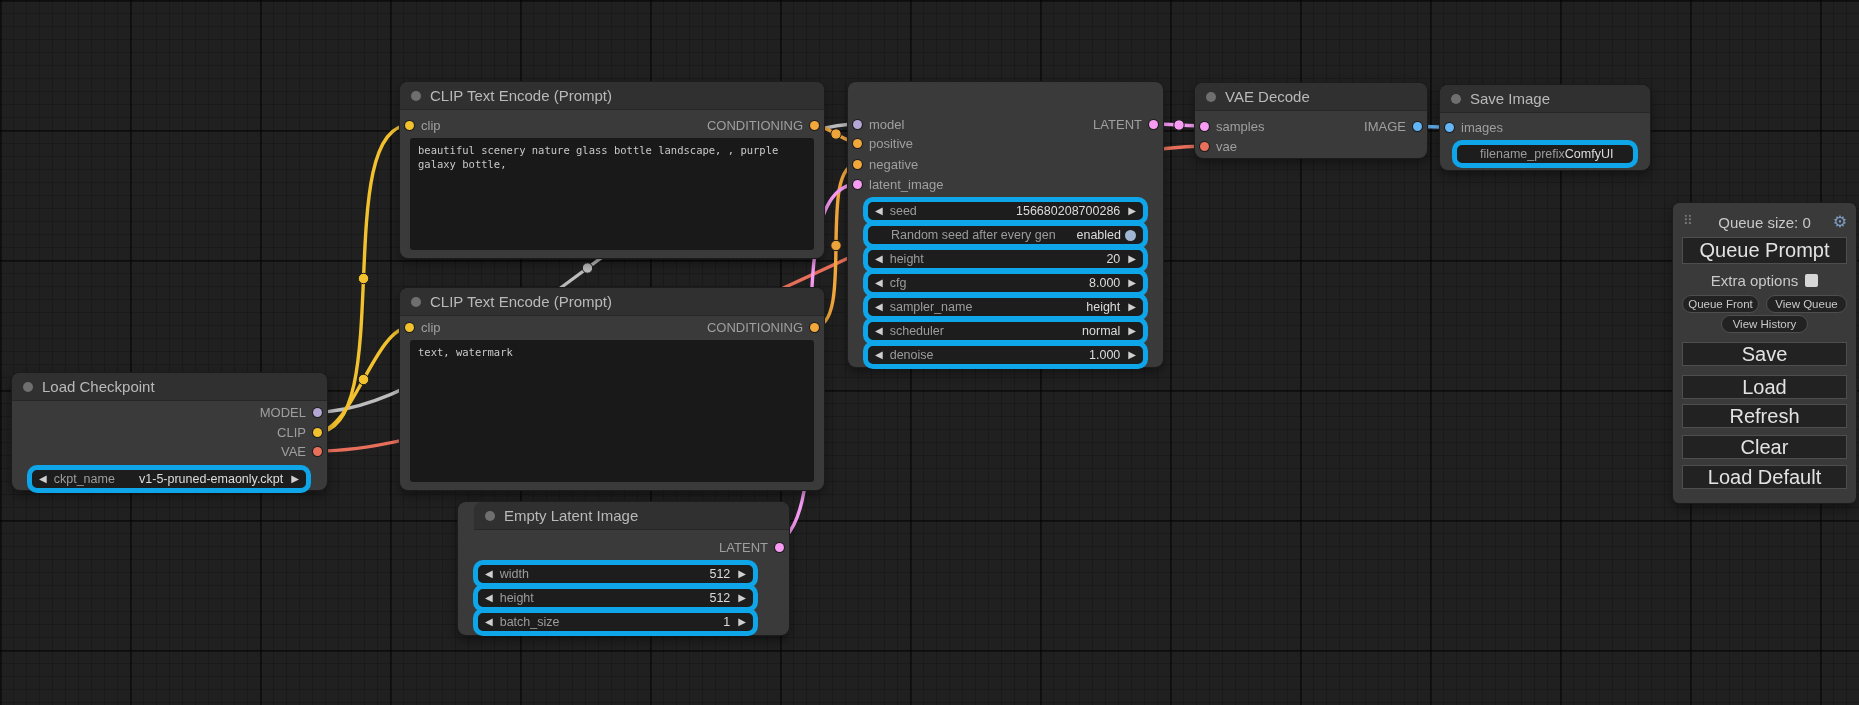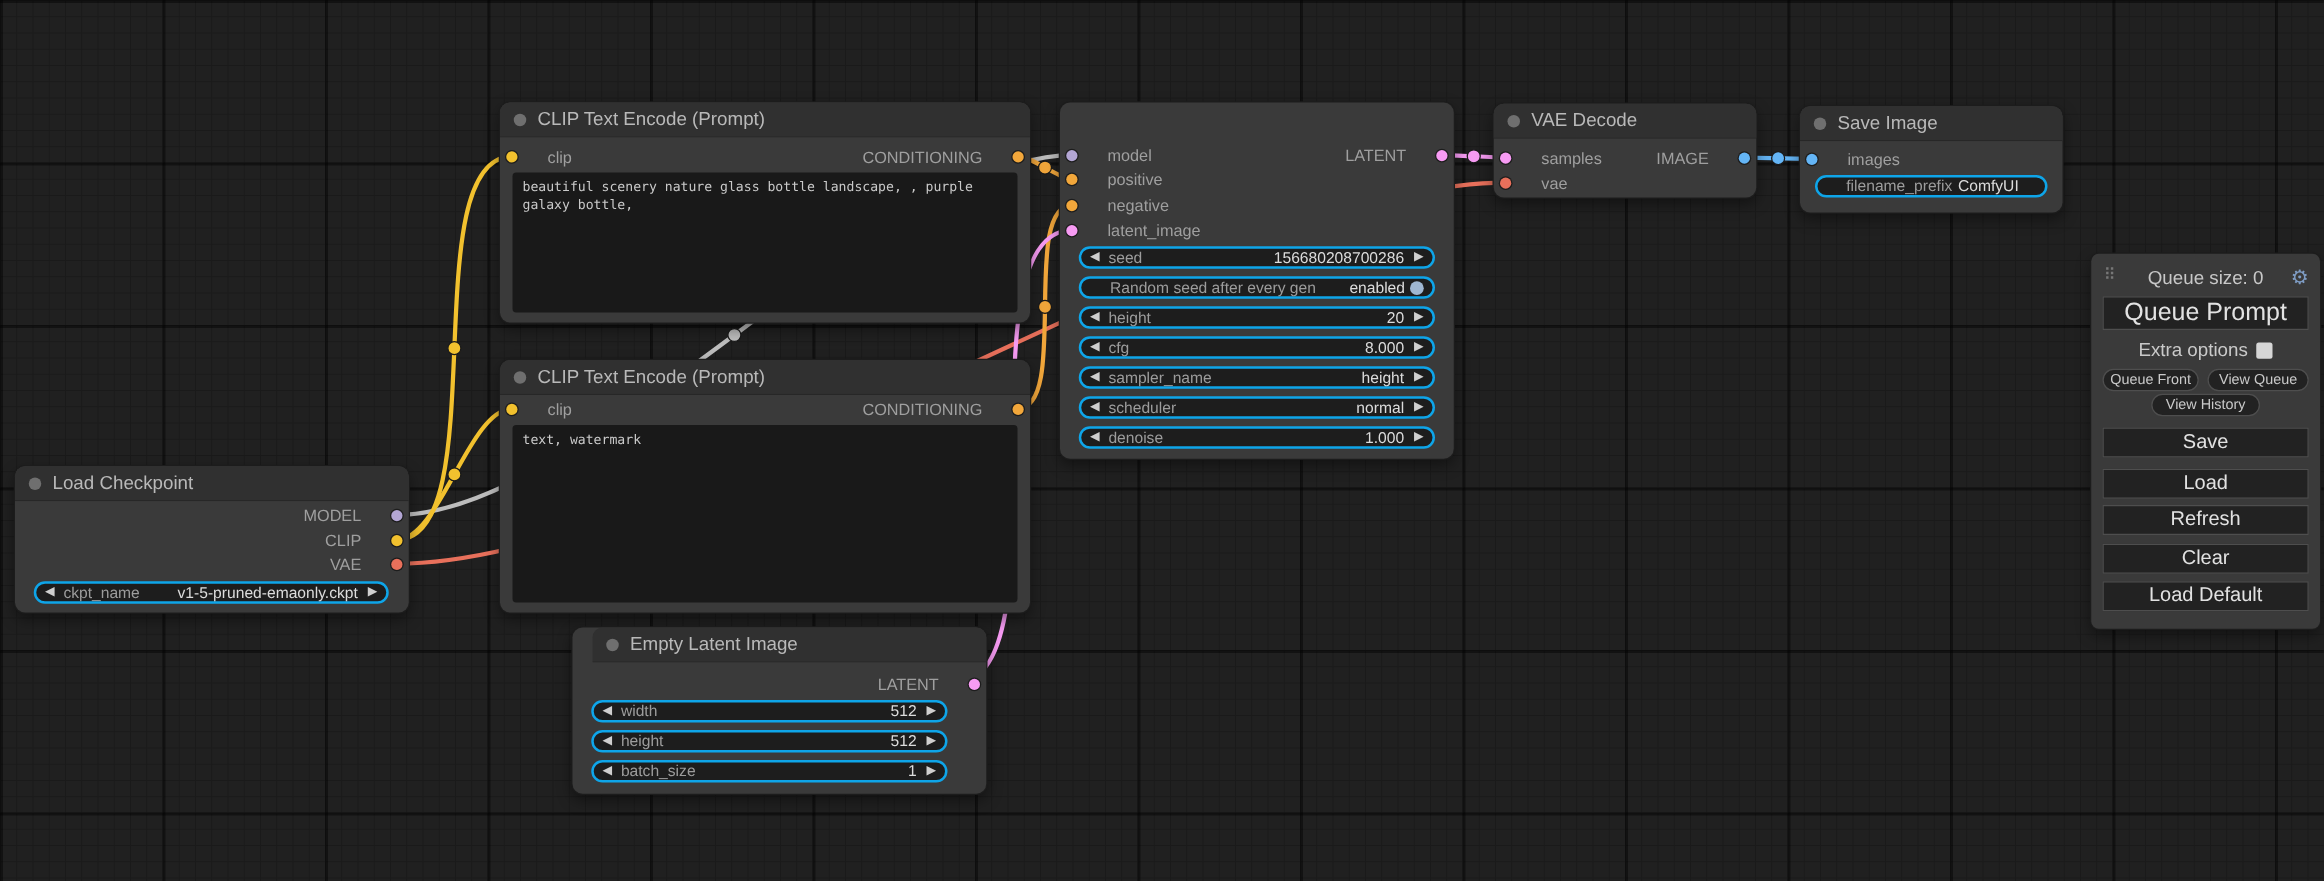--- a/index.html
+++ b/index.html
@@ -13,60 +13,60 @@
       linear-gradient(#1a1a1a 1px, transparent 1px),
       linear-gradient(90deg,#1a1a1a 1px, transparent 1px);
     background-size:130px 130px,130px 130px,13px 13px,13px 13px;}
   #wires{position:absolute;left:0;top:0;z-index:1;}
   .node{position:absolute;z-index:2;background:#3a3a3a;border-radius:8px;
         box-shadow:0 0 0 1px #1c1c1c,0 5px 12px rgba(0,0,0,.45);}
   .node-title{height:27px;background:#303030;border-bottom:1px solid #272727;
     border-radius:8px 8px 0 0;display:flex;align-items:center;padding-left:11px;gap:9px;
     color:#b9b9b9;font-size:15px;white-space:nowrap;}
   .title-dot{width:10px;height:10px;border-radius:50%;background:#6f6f6f;flex:0 0 auto;}
-  .slot{position:absolute;height:18px;display:flex;align-items:center;gap:24px;
+  .slot{position:absolute;height:18px;display:flex;align-items:center;gap:7px;
         color:#9f9f9f;font-size:13px;white-space:nowrap;}
   .slot.in{left:5px;}
   .slot.out{right:5px;}
   .port{width:9px;height:9px;border-radius:50%;background:#888;
         box-shadow:0 0 0 1px rgba(0,0,0,.5);flex:0 0 auto;}
-  .widget{position:absolute;height:18px;box-sizing:border-box;background:#1d1d1d;
-    border:2px solid #0ea5e9;border-radius:10px;display:flex;align-items:center;
+  .widget{position:absolute;height:28px;box-sizing:border-box;background:#1d1d1d;
+    border:5px solid #0ea5e9;border-radius:10px;display:flex;align-items:center;
     padding:0 7px;font-size:12.5px;color:#9c9c9c;white-space:nowrap;}
   .arrow{color:#cfcfcf;font-size:10px;line-height:1;font-family:"DejaVu Sans",sans-serif;}
   .wlabel{margin-left:7px;}
   .wvalue{margin-left:auto;margin-right:8px;color:#dcdcdc;}
   .widget.noarrow .wlabel{margin-left:16px;}
   .widget.noarrow .wvalue{margin-right:4px;}
   .toggle-dot{width:11px;height:11px;border-radius:50%;background:#9fb7d2;flex:0 0 auto;}
   .prompt-text{position:absolute;left:10px;box-sizing:border-box;background:#191919;
     border-radius:3px;padding:5px 8px;color:#c9c9c9;
     font-family:"DejaVu Sans Mono",monospace;font-size:10.5px;line-height:14px;
     white-space:pre-wrap;word-break:break-word;width:404px;}
   
   #n-lc{left:12px;top:373px;width:315px;height:117px;}
   #n-pos{left:400px;top:82px;width:424px;height:176px;}
   #n-neg{left:400px;top:288px;width:424px;height:202px;}
   #n-el{left:458px;top:502px;width:315px;height:133px;padding-left:16px;}
   #n-ks{left:848px;top:82px;width:315px;height:285px;}
-  #n-vd{left:1195px;top:83px;width:210px;height:75px;}
+  #n-vd{left:1195px;top:83px;width:232px;height:75px;}
   #n-si{left:1440px;top:85px;width:210px;height:85px;}
   
   .qpanel{position:absolute;z-index:3;left:1673px;top:203px;width:183px;height:300px;
     background:#3a3a3a;border-radius:6px;box-shadow:0 0 0 1px #1c1c1c,0 5px 12px rgba(0,0,0,.45);}
   .qhead{position:absolute;left:0;top:9px;width:100%;height:20px;display:flex;
     align-items:center;justify-content:center;color:#c8c8c8;font-size:15px;}
   .qhandle{position:absolute;left:10px;top:1px;color:#777;font-size:13px;
     font-family:"DejaVu Sans",sans-serif;cursor:move;}
   .qgear{position:absolute;right:9px;top:0px;font-size:16px;
     font-family:"DejaVu Sans",sans-serif;}
   .qbtn{position:absolute;box-sizing:border-box;background:#222;border:1px solid #4e4e4e;
     border-radius:0;color:#e2e2e2;display:flex;align-items:center;justify-content:center;
     cursor:pointer;}
-  .qbig{left:9px;width:165px;height:24px;font-size:16px;}
+  .qbig{left:9px;width:165px;height:24px;font-size:20px;}
   #qprompt{top:34px;height:27px;font-size:20px;}
   .qextra{position:absolute;top:69px;width:100%;display:flex;align-items:center;
     justify-content:center;gap:7px;color:#c9c9c9;font-size:15px;}
   .qcheck{width:13px;height:13px;background:#d6d6d6;border-radius:2px;display:inline-block;}
   .qsmall{height:18px;font-size:11.5px;border-radius:10px;color:#c9c9c9;}
   #qfront{left:9px;top:92px;width:77px;}
   #qview{left:93px;top:92px;width:81px;}
   #qhist{left:48px;top:112px;width:87px;}
   #qsave{top:139px;} #qload{top:172px;} #qrefresh{top:201px;} #qclear{top:232px;} #qdefault{top:262px;}
 </style>

